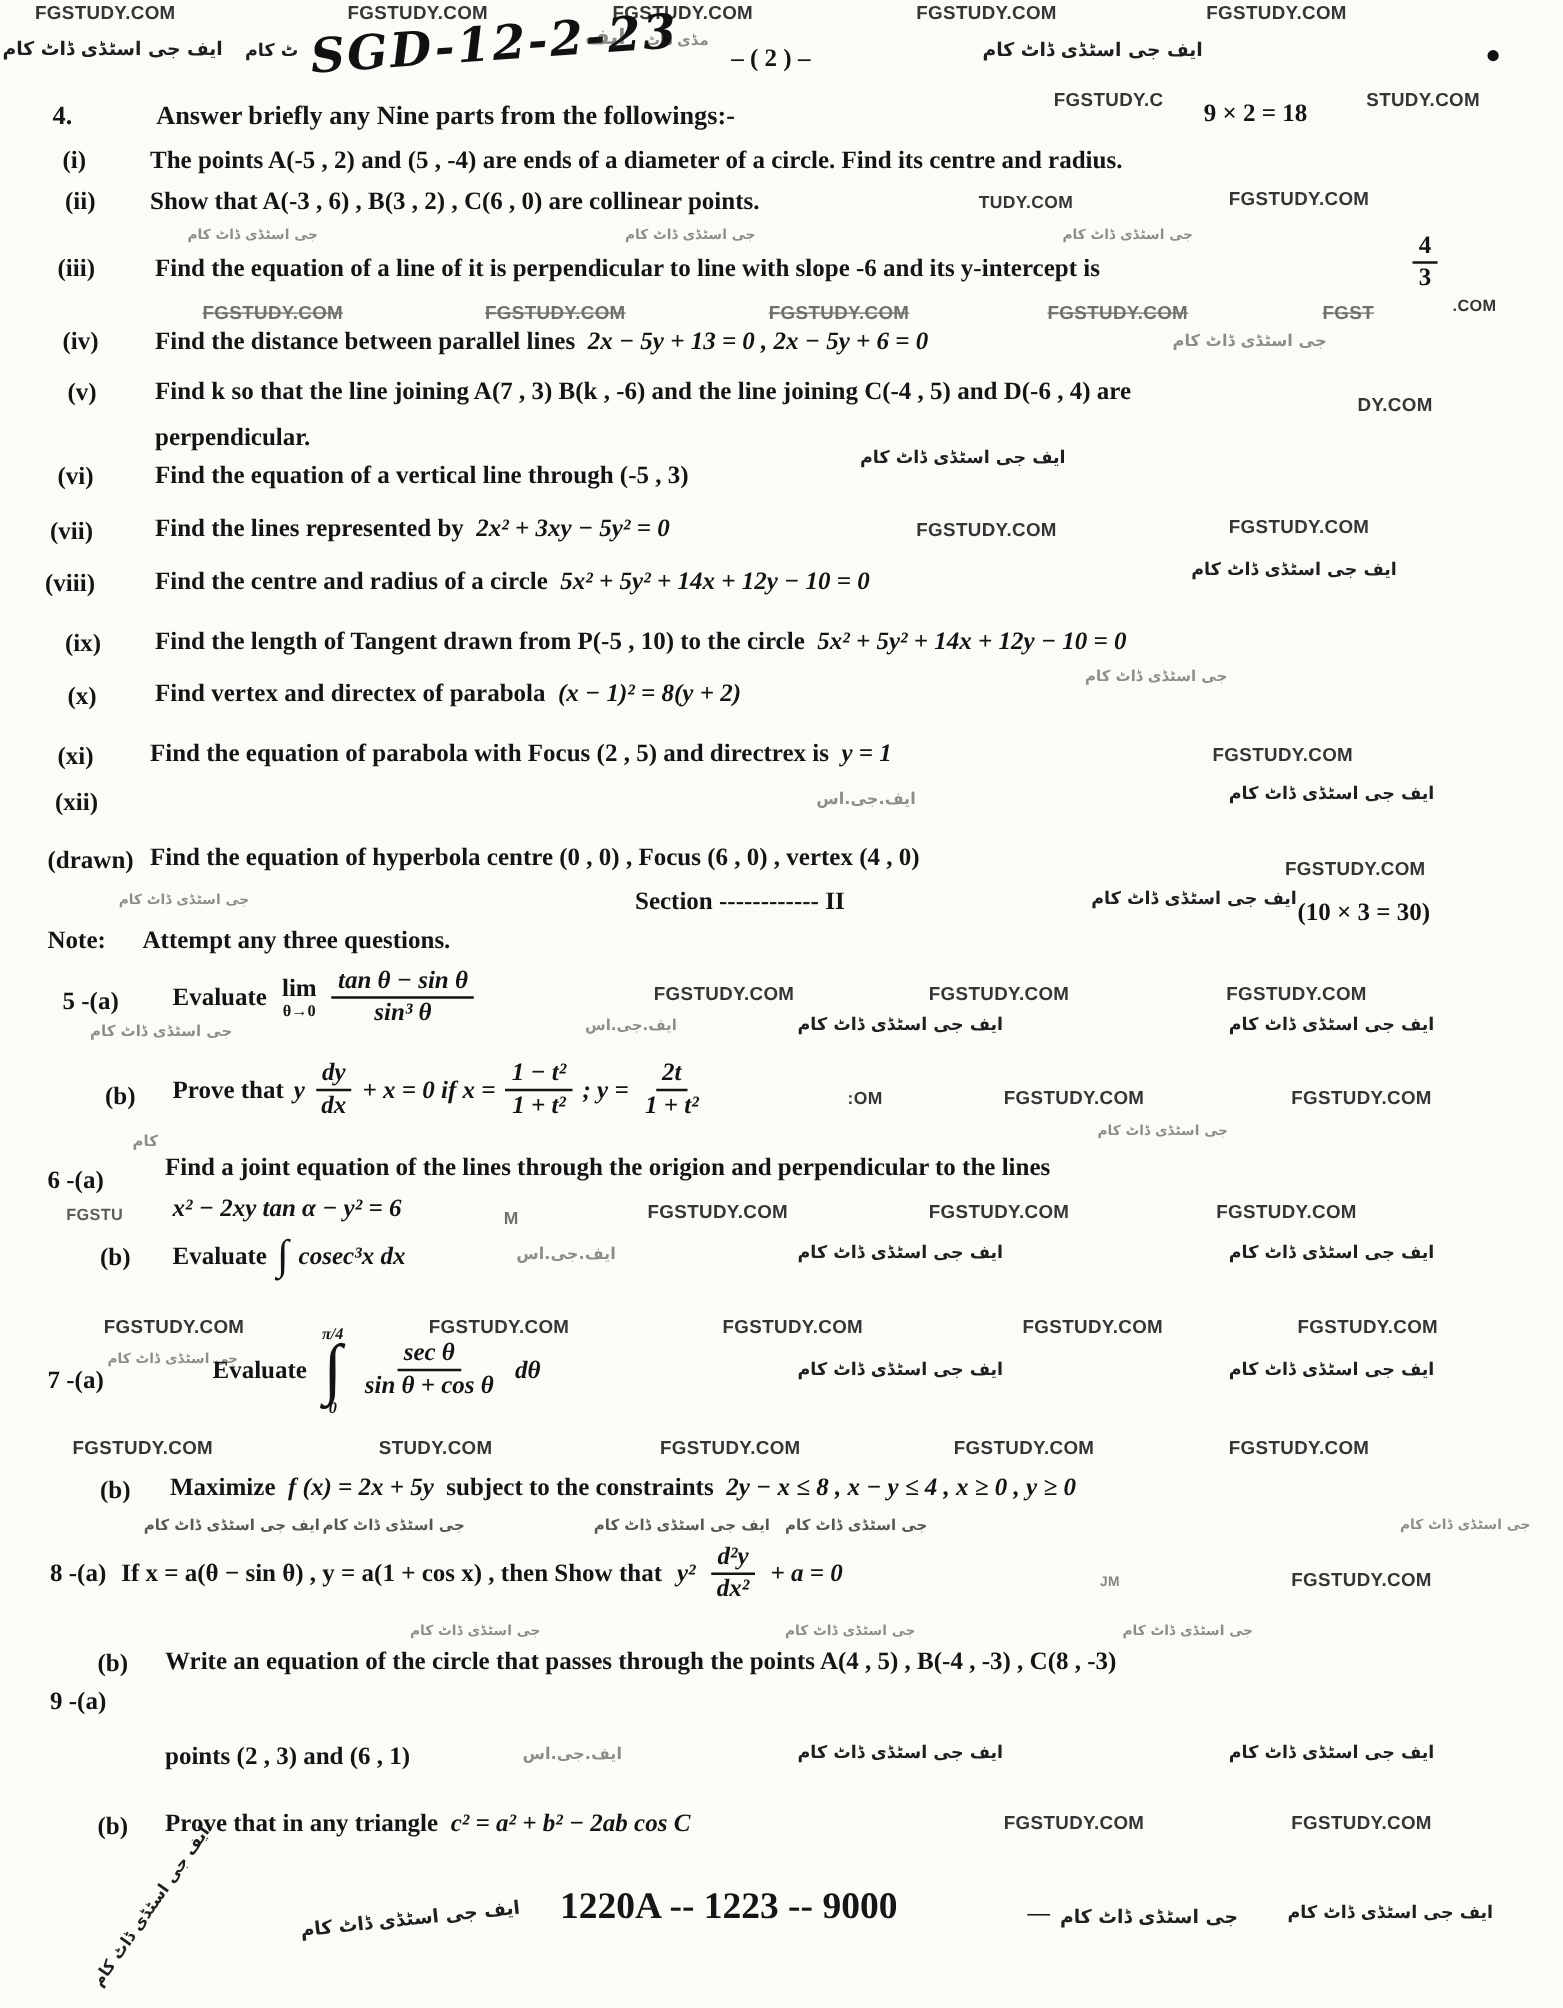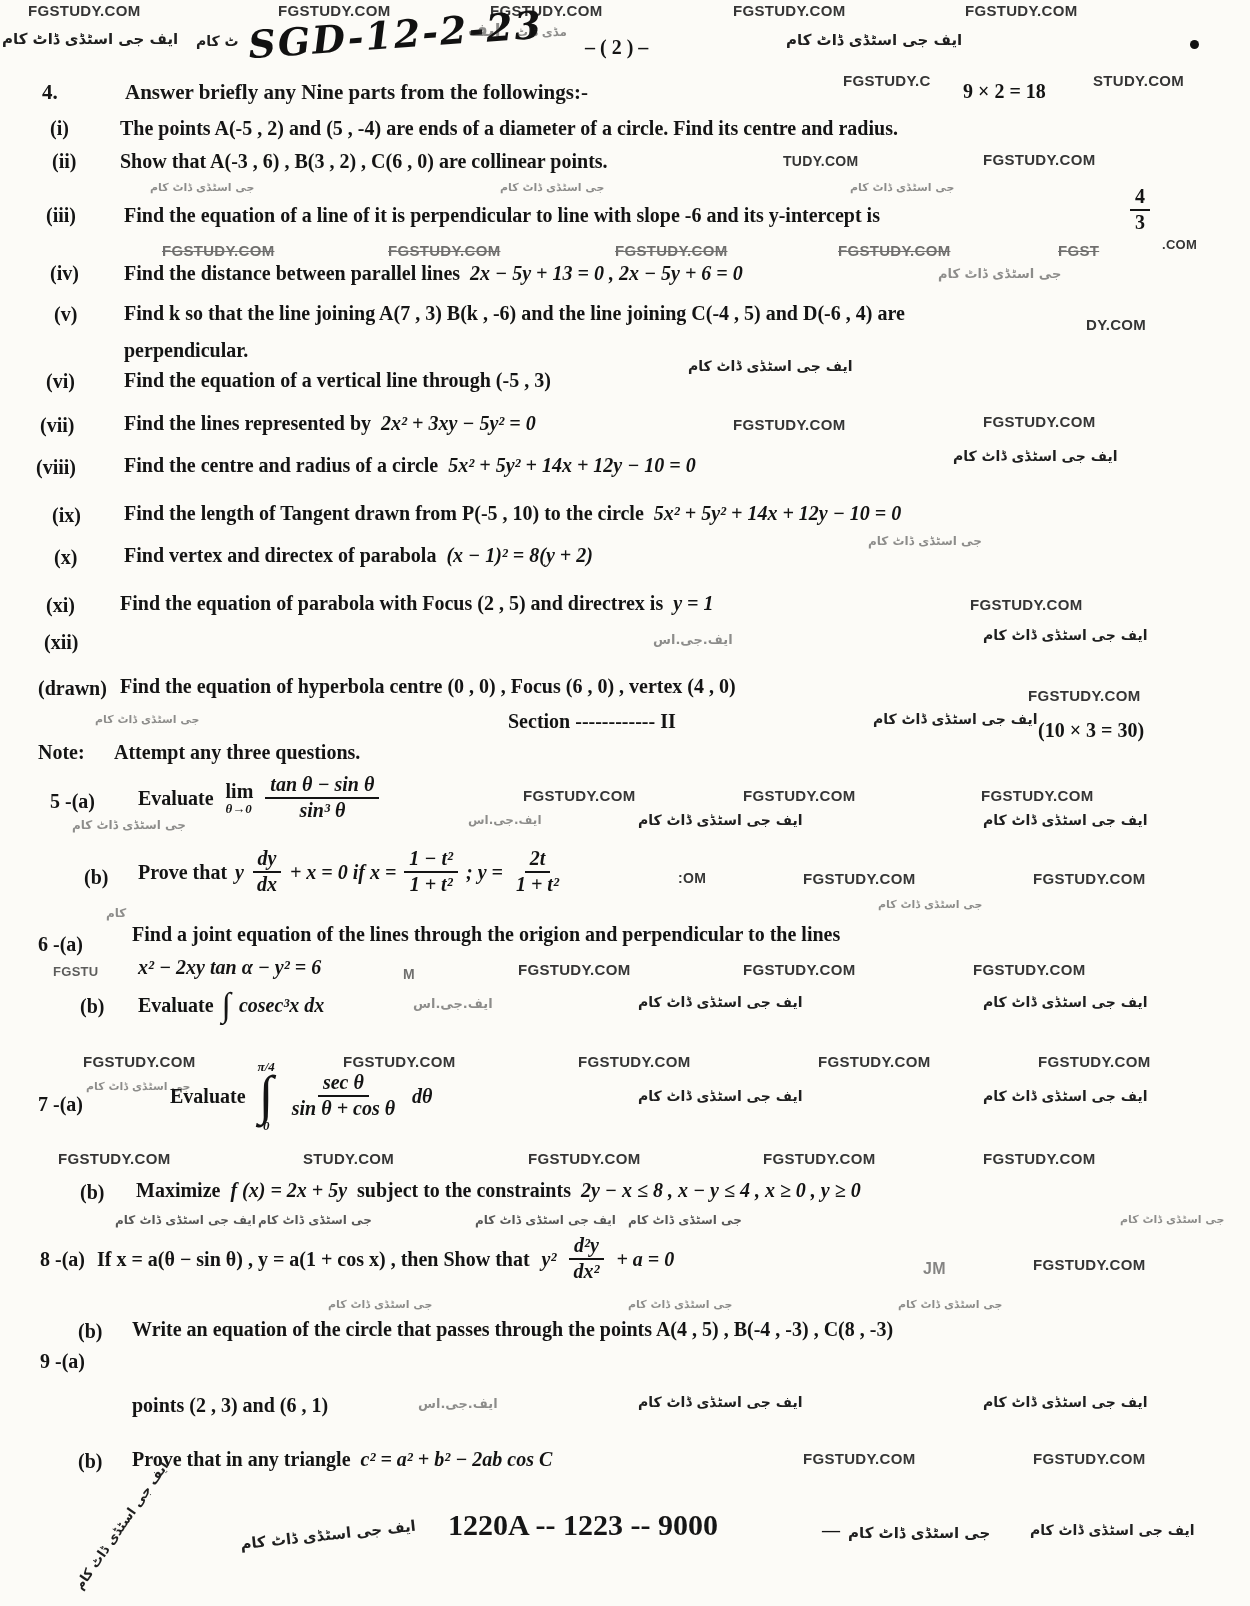--- a/index.html
+++ b/index.html
@@ -14,22 +14,22 @@
   .wm { font-family:"Liberation Sans", sans-serif; font-size:15px; font-weight:700; color:#353535; letter-spacing:.3px; }
   .wm-strike { text-decoration:line-through; opacity:.7; }
   .urdu { font-family:"DejaVu Sans", sans-serif; font-size:14px; font-weight:700; color:#1f1f1f; direction:rtl; }
   .faint { opacity:.5; }
   .row { display:flex; align-items:center; }
   .g8  > * + * { margin-left:8px; }
   .g12 > * + * { margin-left:12px; }
   .frac { display:inline-flex; flex-direction:column; align-items:center; line-height:1.08; vertical-align:middle; }
   .frac > .fnum { padding:0 5px 1px; border-bottom:2px solid #141414; }
   .frac > .fden { padding:1px 5px 0; }
-  .lim { display:inline-flex; flex-direction:column; align-items:flex-start; line-height:1; }
-  .lim .lsub { font-size:13px; font-weight:700; font-style:italic; margin-top:1px; }
+  .lim { display:inline-flex; flex-direction:column; align-items:center; line-height:1; }
+  .lim .lsub { font-size:13px; font-weight:700; margin-top:1px; }
   .intwrap { display:inline-flex; flex-direction:column; align-items:center; line-height:1; }
   .int-sign { font-size:54px; line-height:.85; font-weight:400; }
   .int-inline { font-size:34px; font-weight:400; line-height:.9; }
   .int-lim { font-size:13px; font-weight:700; font-style:italic; }
   .hand { font-family:"DejaVu Serif", serif; font-style:italic; font-weight:700; font-size:38px; transform:rotate(-4deg); letter-spacing:2px; color:#111; }
   .dot { width:9px; height:9px; background:#111; border-radius:50%; }
 </style>
 </head>
 <body>
 
@@ -251,21 +251,21 @@
   <div class="abs row g12 body" style="left:40px;top:1228px;height:62px">
     <span>8 -(a)</span>
     <span>If  x = a(θ − sin θ) ,  y = a(1 + cos x) ,  then Show that</span>
     <span class="math">y²</span>
     <span class="frac math">
       <span class="fnum">d²y</span>
       <span class="fden">dx²</span>
     </span>
     <span class="math">+ a = 0</span>
   </div>
-  <span class="abs wm" style="left:923px;top:1260px;font-size:16px;opacity:.6">JM</span>
+  <span class="abs wm" style="left:880px;top:1260px;font-size:11px;opacity:.6">JM</span>
   <span class="abs wm" style="left:1033px;top:1256px">FGSTUDY.COM</span>
   <span class="abs urdu faint" style="left:328px;top:1298px;font-size:11px">جی اسٹڈی ڈاٹ کام</span>
   <span class="abs urdu faint" style="left:628px;top:1298px;font-size:11px">جی اسٹڈی ڈاٹ کام</span>
   <span class="abs urdu faint" style="left:898px;top:1298px;font-size:11px">جی اسٹڈی ڈاٹ کام</span>
 
   <span class="abs body" style="left:78px;top:1320px">(b)</span>
   <span class="abs body" style="left:132px;top:1318px">Write an equation of the circle that passes through the points A(4 , 5) , B(-4 , -3) , C(8 , -3)</span>
 
   <span class="abs body" style="left:40px;top:1350px">9 -(a)</span>
   <span class="abs body" style="left:132px;top:1394px">points (2 , 3) and (6 , 1)</span>

